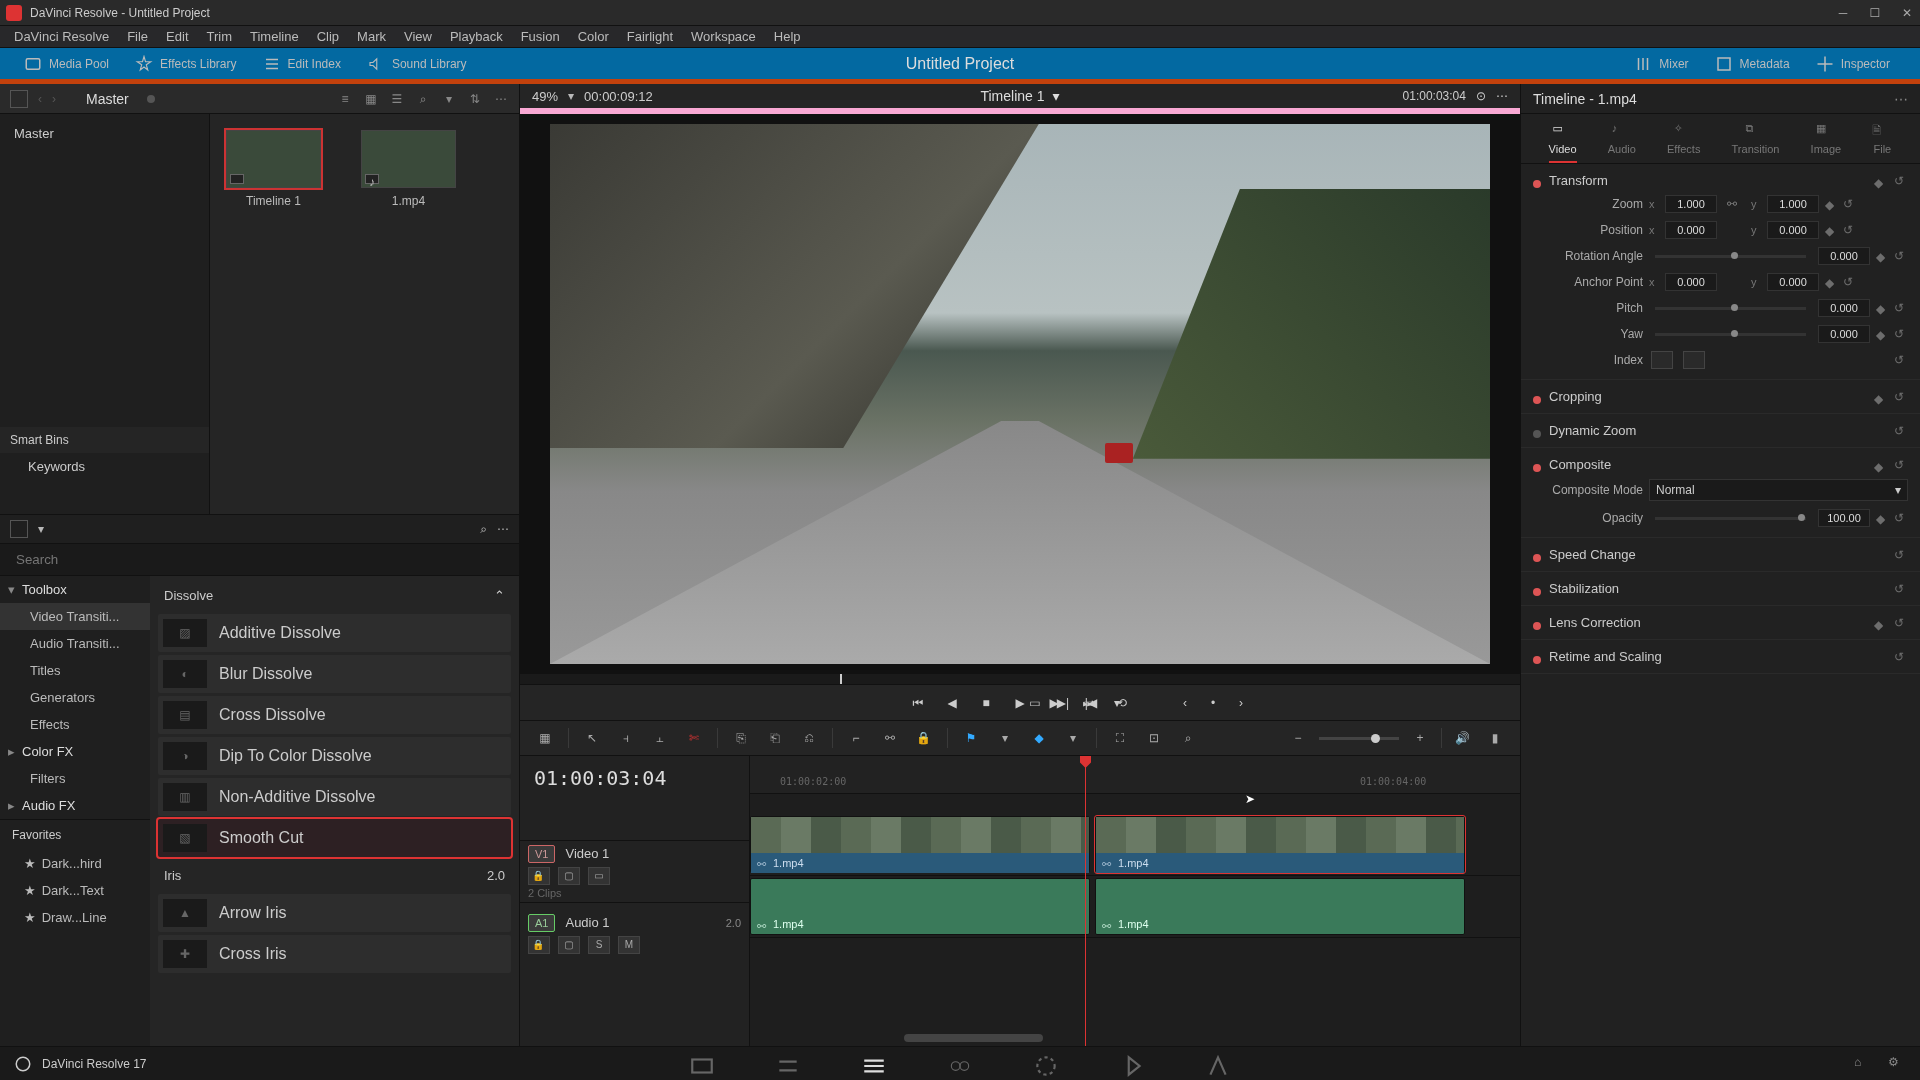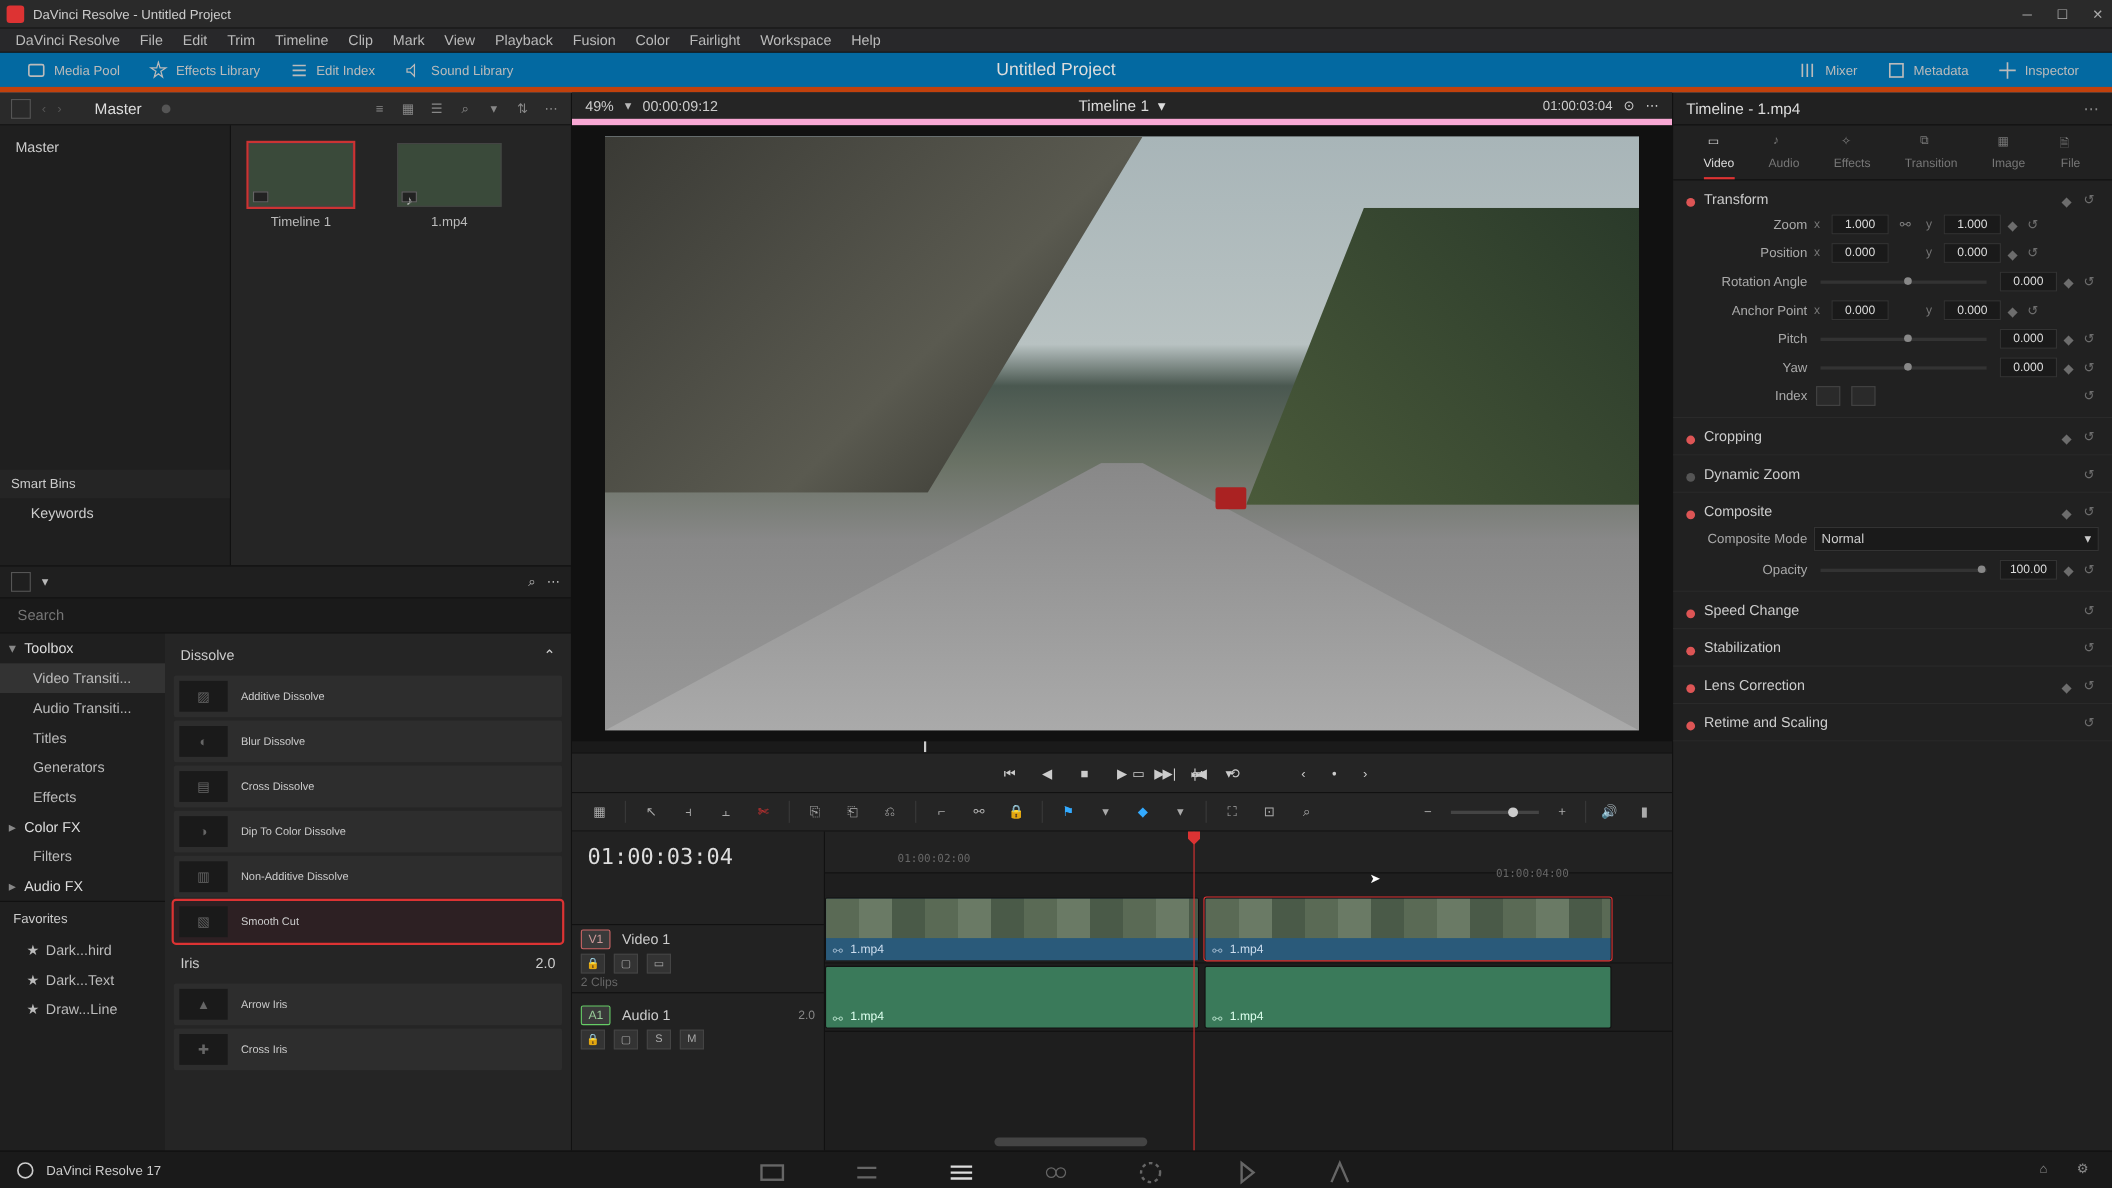--- a/index.html
+++ b/index.html
@@ -54,21 +54,21 @@
 .fx-tree { width:150px; background:#1f1f1f; overflow:auto; }
 .tree-item { padding: 6px 10px 6px 18px; color:#bbb; font-size:13px; display:flex; align-items:center; gap:6px; }
 .tree-item.head { padding-left: 8px; color:#ddd; }
 .tree-item.active { background:#333; }
 .tree-chev { width:8px; color:#888; }
 .fx-list { flex:1; background:#252525; overflow:auto; padding: 4px 8px; }
 .fx-cat { padding: 8px 6px; color:#ccc; font-size:13px; display:flex; justify-content:space-between;}
 .fx-item { display:flex; align-items:center; gap:12px; padding:5px; margin:3px 0; background:#2d2d2d; border-radius:2px; }
 .fx-item.sel { outline:2px solid #d33; background:#2d2023; }
 .fx-thumb { width:44px; height:28px; background:#1a1a1a; display:flex; align-items:center; justify-content:center; color:#666; }
-.fx-name { color:#ccc; font-size:10px; }
+.fx-name { color:#ccc; font-size:16px; }
 .fav-hdr { padding:8px 12px; background:#1f1f1f; color:#ccc; border-top:1px solid #111;}
 
 
 .viewer-hdr { height: 30px; background:#252525; display:flex; align-items:center; padding:0 12px; gap:10px; border-bottom:6px solid #f9a8d4;}
 .vh-zoom { color:#ccc; font-size:13px; }
 .vh-tc { color:#ccc; font-size:13px; }
 .vh-center { position:absolute; left:50%; transform:translateX(-50%); display:flex; align-items:center; gap:8px; color:#ddd; font-size:14px; }
 .vh-right { margin-left:auto; display:flex; gap:10px; align-items:center; color:#ccc; }
 .viewer { flex: 0 0 560px; background:#111; position:relative; display:flex; align-items:center; justify-content:center; }
 .viewer-img { width: 940px; height: 540px; background: linear-gradient(180deg, #a8b5b8 0%, #b8c2c2 35%, #4a5850 42%, #6a7265 55%, #888 68%, #999 100%); position:relative; }
@@ -489,22 +489,22 @@
           <div class="th-row2">
               <span class="th-btn">🔒</span>
               <span class="th-btn">▢</span>
               <span class="th-btn">S</span>
               <span class="th-btn">M</span>
             </div>
         </div>
       </div>
       <div class="tl-body">
         <div class="tl-ruler">
-          <span class="ruler-tc" style="left:30px;margin-left:36px;">01:00:02:00</span>
-          <span class="ruler-tc" style="left:610px;margin-top:13px;">01:00:04:00</span>
+          <span class="ruler-tc" style="left:30px;">01:00:02:00</span>
+          <span class="ruler-tc" style="left:610px;">01:00:04:00</span>
         </div>
         <div class="playhead" style="left:335px;"></div>
         <div class="cursor">➤</div>
         <div style="height:20px;"></div>
         <div class="track video">
           <div class="clip v" style="left:0; width:340px;">
             <div class="clip-thumb-strip"></div>
             <div class="clip-foot">
                 <span class="link-ico">⚯</span>
                 <span>1.mp4</span>

